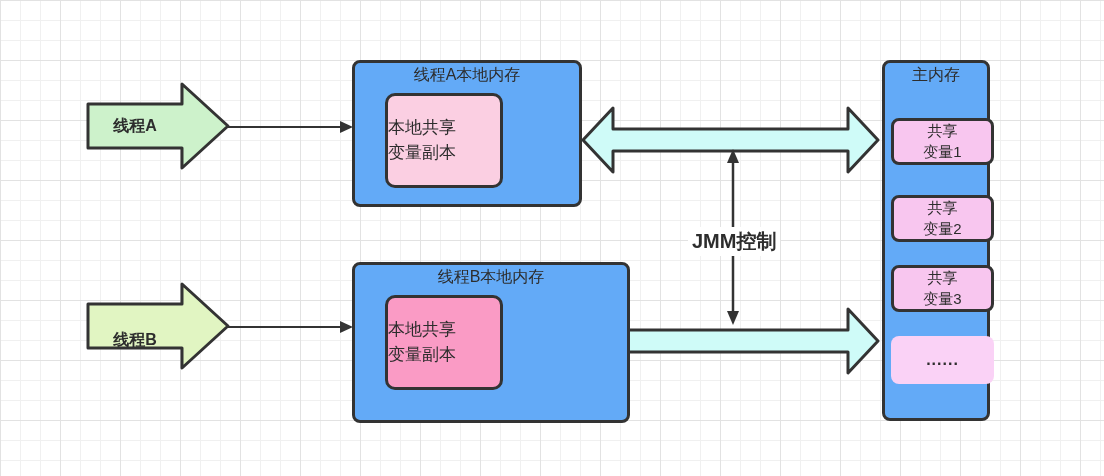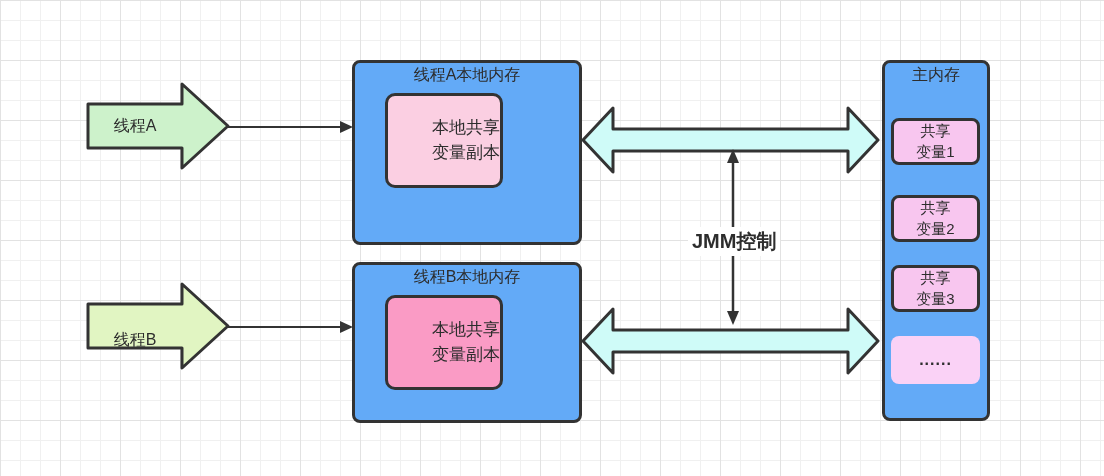--- a/index.html
+++ b/index.html
@@ -37,42 +37,43 @@
     font-size: 16px;
     color: #2d2d2d;
     white-space: nowrap;
   }
   .inner-box {
     position: absolute;
     border: 3px solid #333;
     border-radius: 10px;
     display: flex;
     flex-direction: column;
-    align-items: flex-end;
+    align-items: flex-start;
     justify-content: center;
     text-align: center;
     font-size: 17px;
     line-height: 1.45;
   }
   .copy-a { background: #fbcfe2; }
   .copy-b { background: #fa9bc5; }
 
   .thread-label {
     position: absolute;
     z-index: 2;
     text-align: center;
     font-size: 16px;
     line-height: 22px;
     height: 22px;
+    font-weight: bold;
   }
 
   .shared-var {
     position: absolute;
     left: 6px;
-    width: 89px;
+    width: 103px;
     height: 47px;
     background: #f8c6ef;
     border: 3px solid #333;
     border-radius: 8px;
     display: flex;
     flex-direction: column;
     align-items: center;
     justify-content: center;
     text-align: center;
     font-size: 15px;
@@ -119,29 +120,29 @@
     <polygon points="583,341 613,309 613,330 848,330 848,309 878,341 848,373 848,352 613,352 613,373" fill="#cffbf8" stroke="#333" stroke-width="3" stroke-linejoin="round"></polygon>
 
     <line x1="733" y1="158" x2="733" y2="316" stroke="#333" stroke-width="2.5"></line>
     <polygon points="727,163 739,163 733,149" fill="#333"></polygon>
     <polygon points="727,311 739,311 733,325" fill="#333"></polygon>
   </svg>
 
   <div class="thread-label" style="left:88px; top:115px; width:94px;">线程A</div>
   <div class="thread-label" style="left:88px; top:329px; width:94px;">线程B</div>
 
-  <div class="node blue-box" style="left:352px; top:60px; width:230px; height:185px;">
+  <div class="node blue-box" style="left:352px; top:60px; width:230px; height:147px;">
     <div class="box-title">线程A本地内存</div>
     <div class="inner-box copy-a" style="left:30px; top:30px; width:118px; height:95px;">
       <span>本地共享</span>
       <span>变量副本</span>
     </div>
   </div>
 
-  <div class="node blue-box" style="left:352px; top:262px; width:230px; height:161px;">
+  <div class="node blue-box" style="left:352px; top:262px; width:278px; height:161px;">
     <div class="box-title">线程B本地内存</div>
     <div class="inner-box copy-b" style="left:30px; top:30px; width:118px; height:95px;">
       <span>本地共享</span>
       <span>变量副本</span>
     </div>
   </div>
 
   <div class="node blue-box" style="left:882px; top:60px; width:108px; height:361px;">
     <div class="box-title">主内存</div>
 

